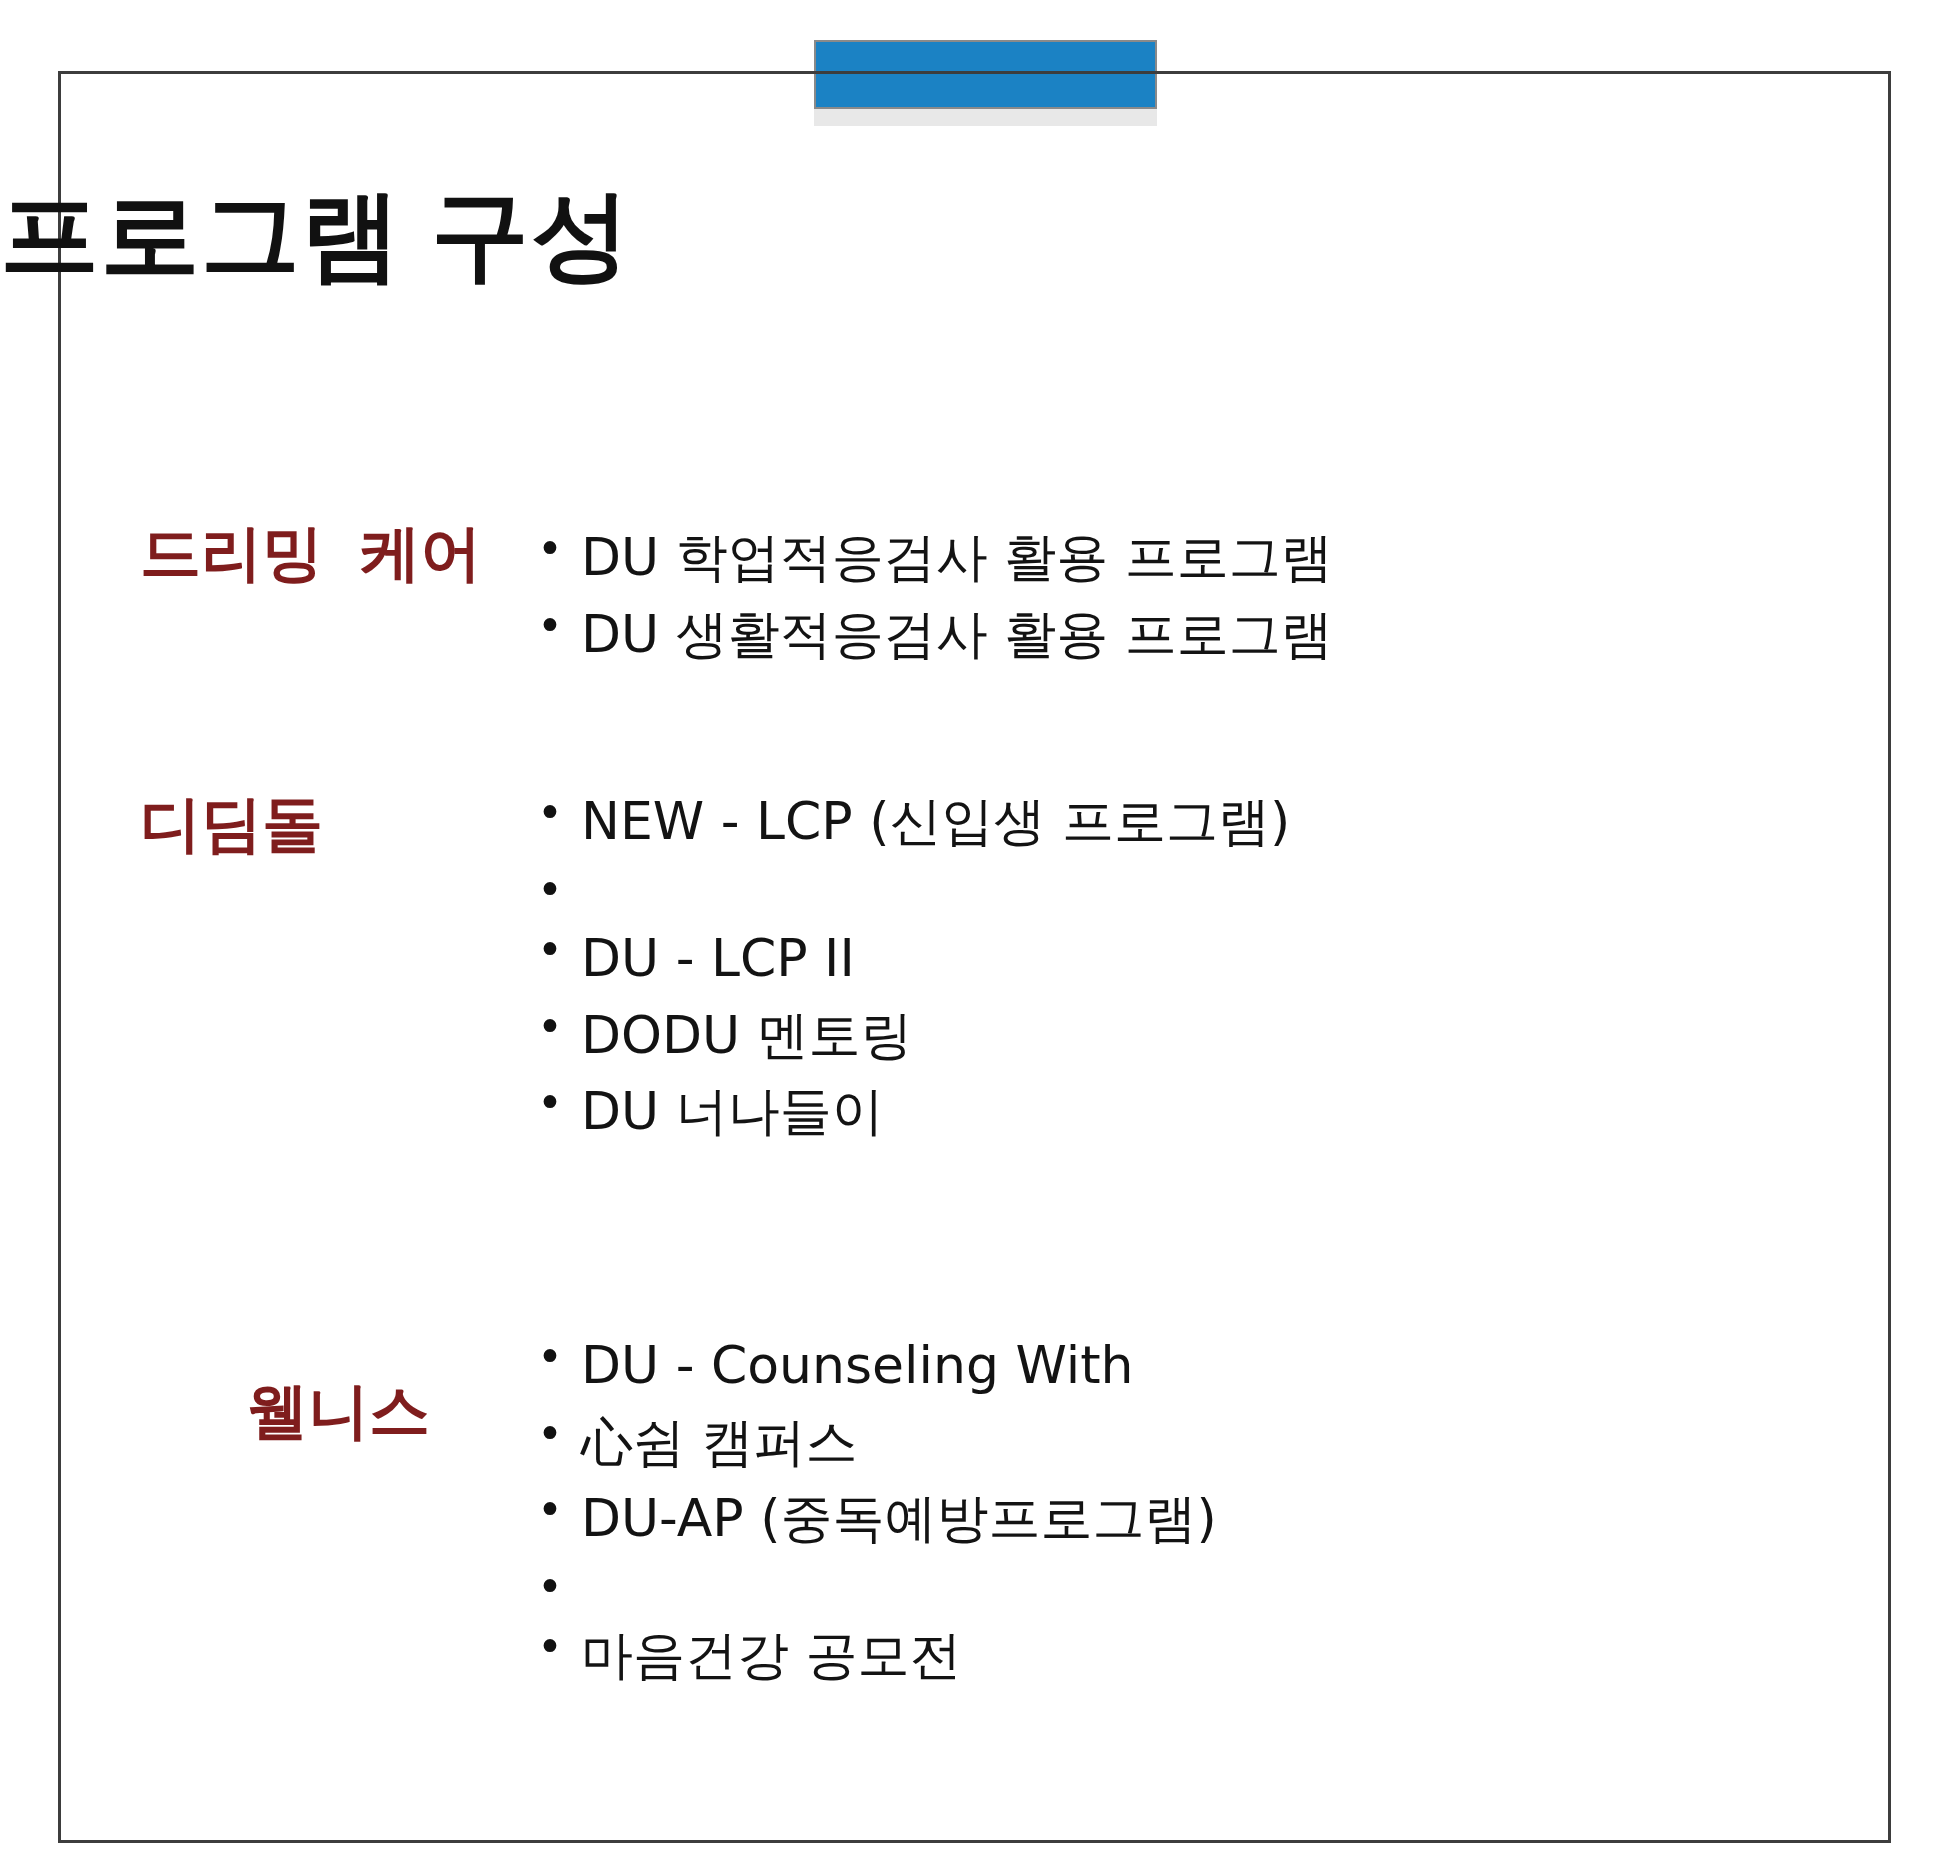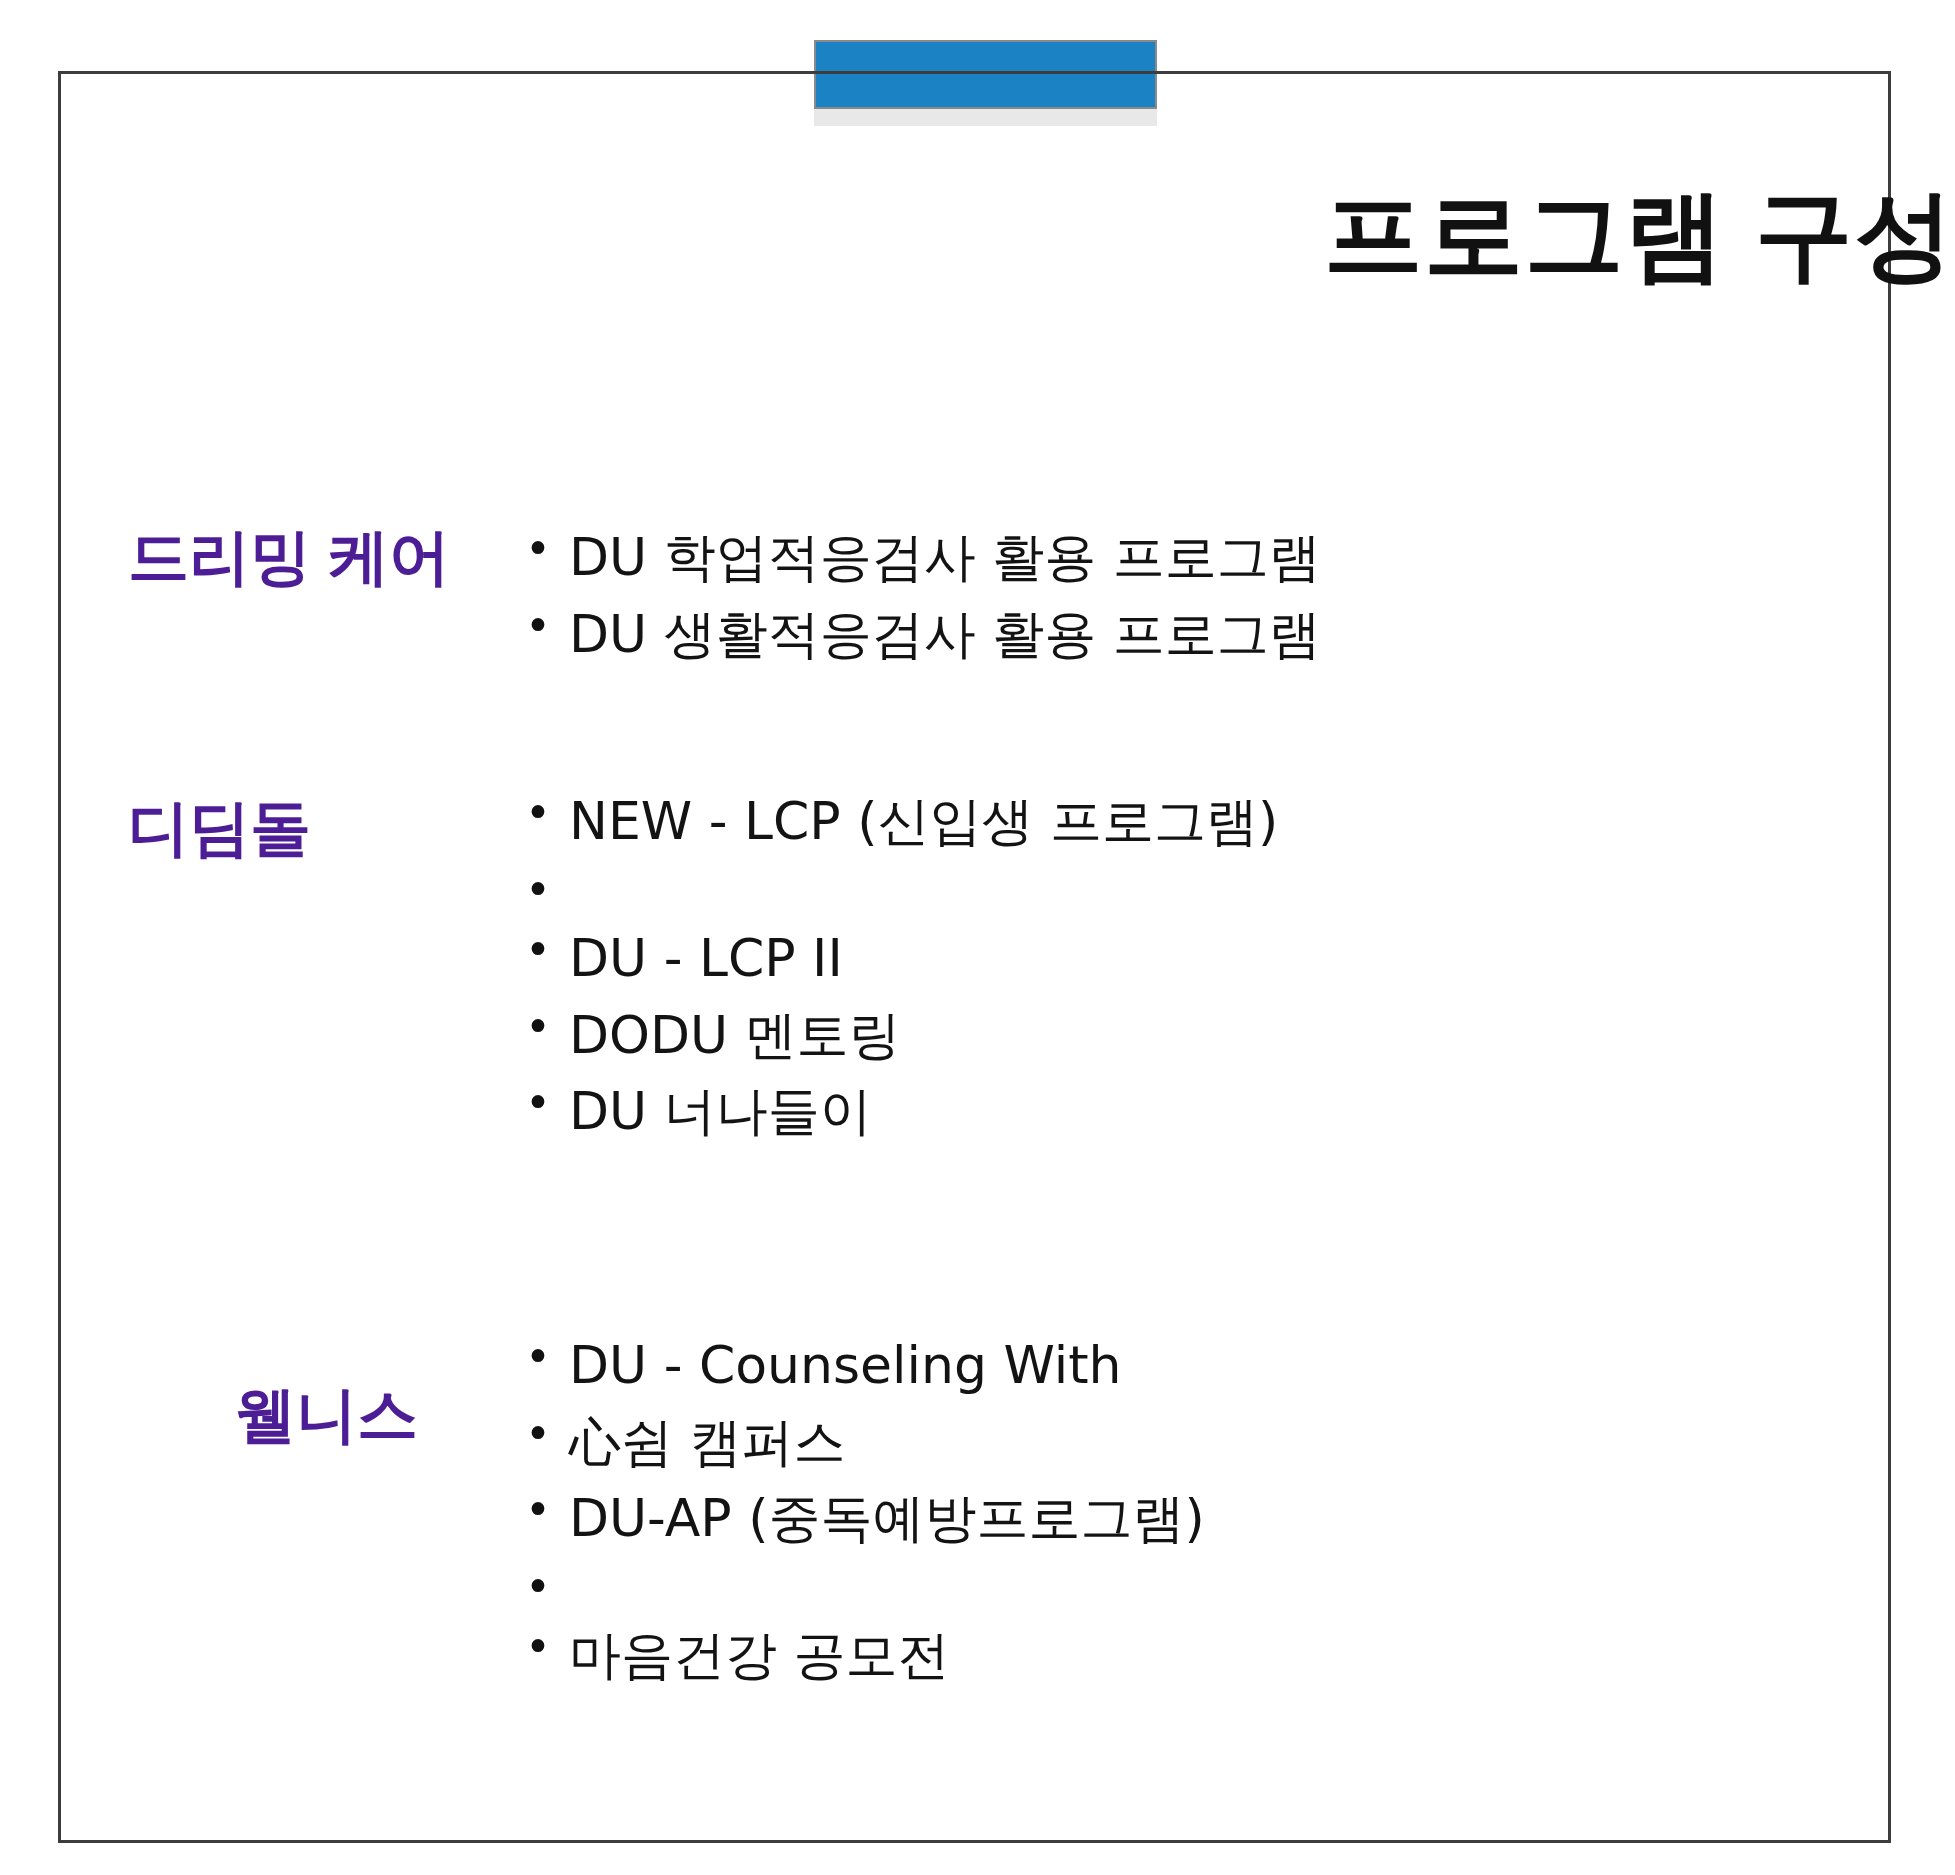--- a/index.html
+++ b/index.html
@@ -55,47 +55,48 @@
     border: 2.8px solid #8a8a8a;
     box-sizing: border-box;
   }
 
   
   .slide-title {
     position: absolute;
     left: 0;
     top: 170px;
     width: 1955px;
-    text-align: right;
+    text-align: left;
     font-family: "Liberation Sans", sans-serif;
     font-weight: bold;
     font-size: 99px;
     letter-spacing: 1.4px;
     color: #111111;
     white-space: nowrap;
   }
 
   
   .section {
     position: absolute;
     left: 128px;
     width: 1701px;
     display: flex;
     align-items: flex-start;
   }
   .section-label {
     width: 397px;
     flex: 0 0 397px;
-    font-family: Liberation Sans, sans-serif;
+    font-family: Liberation Mono, monospace;
     font-weight: bold;
     font-size: 61px;
-    color: #4c1d95;
+    color: #7f1d1d;
     line-height: 1.1;
     padding-top: 4.3px;
     white-space: nowrap;
+    margin-left: 12px;
   }
   .section-list {
     flex: 1 1 auto;
     margin: 0;
     padding: 0;
     list-style: none;
   }
   .section-list li {
     display: flex;
     align-items: flex-start;

